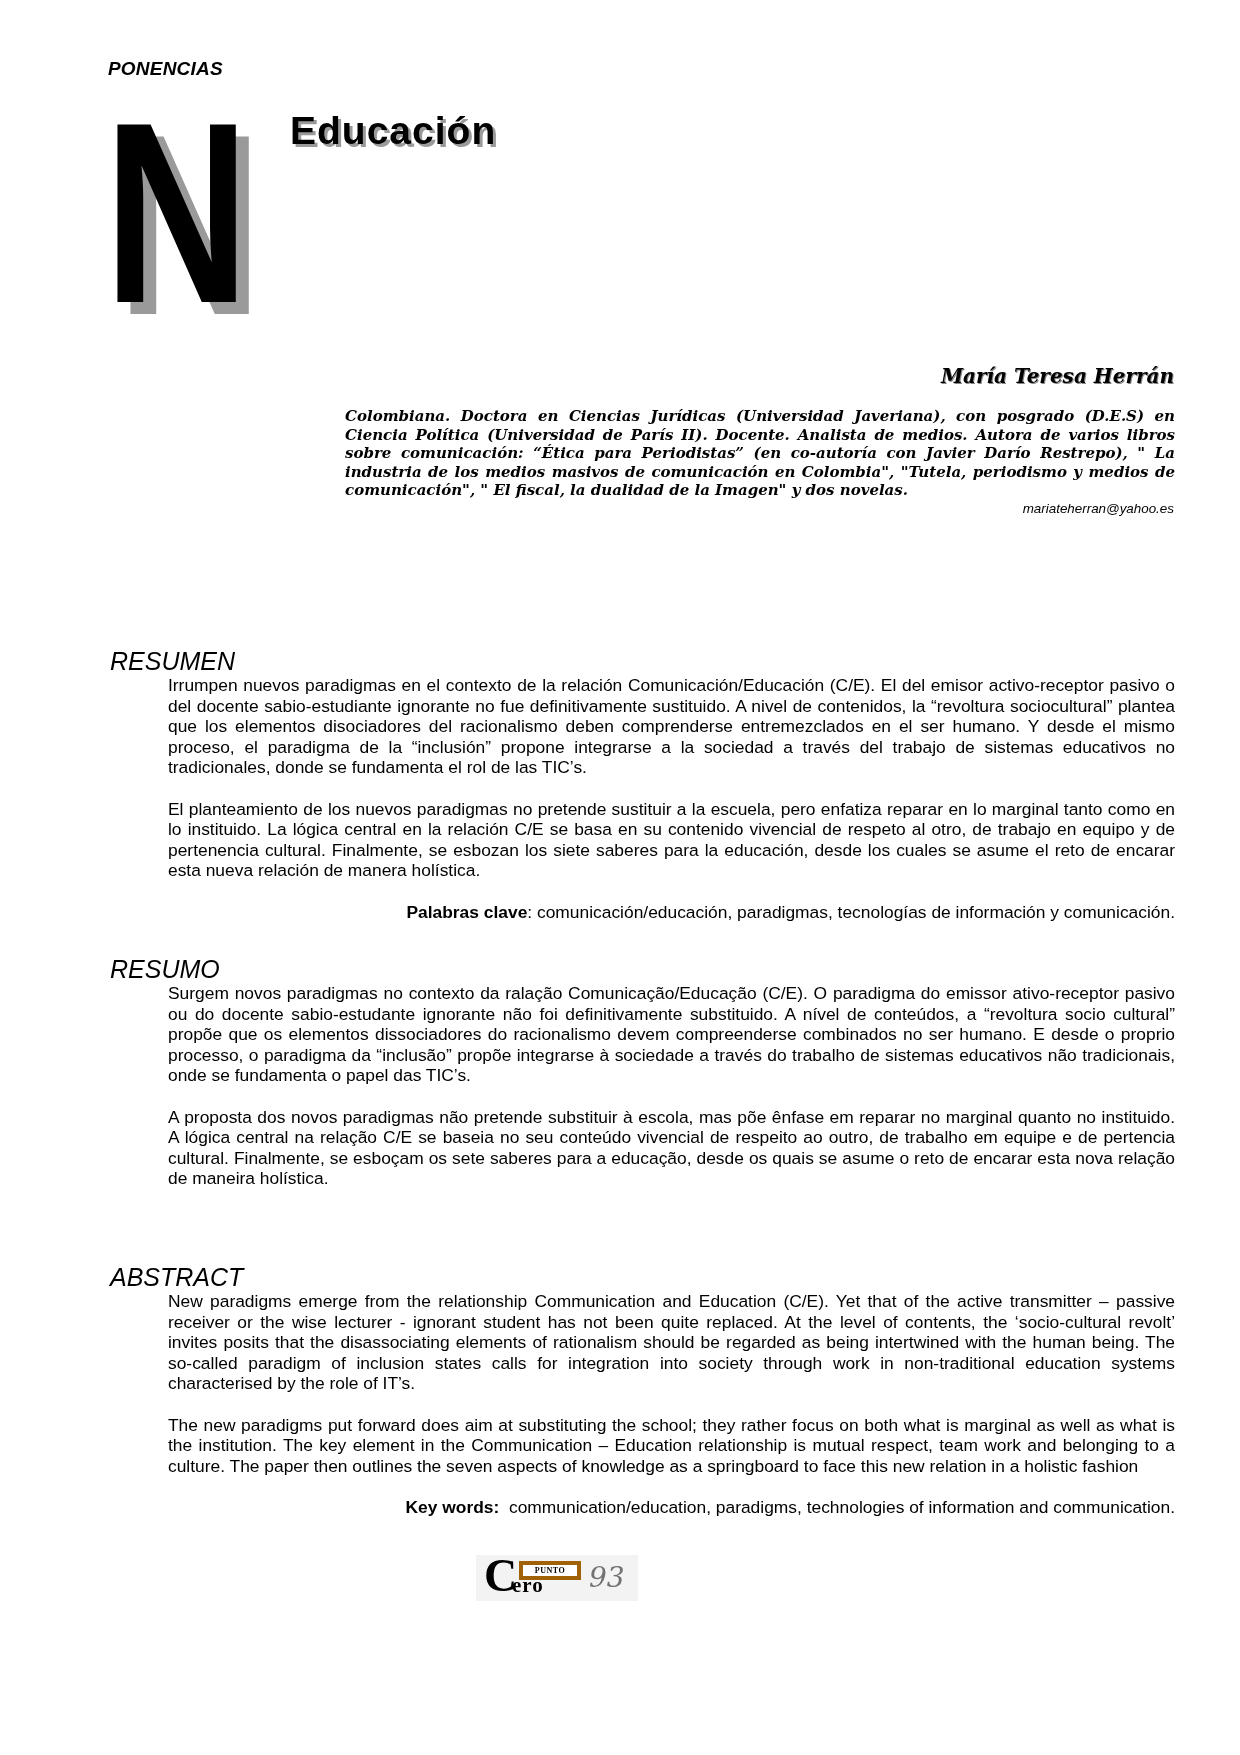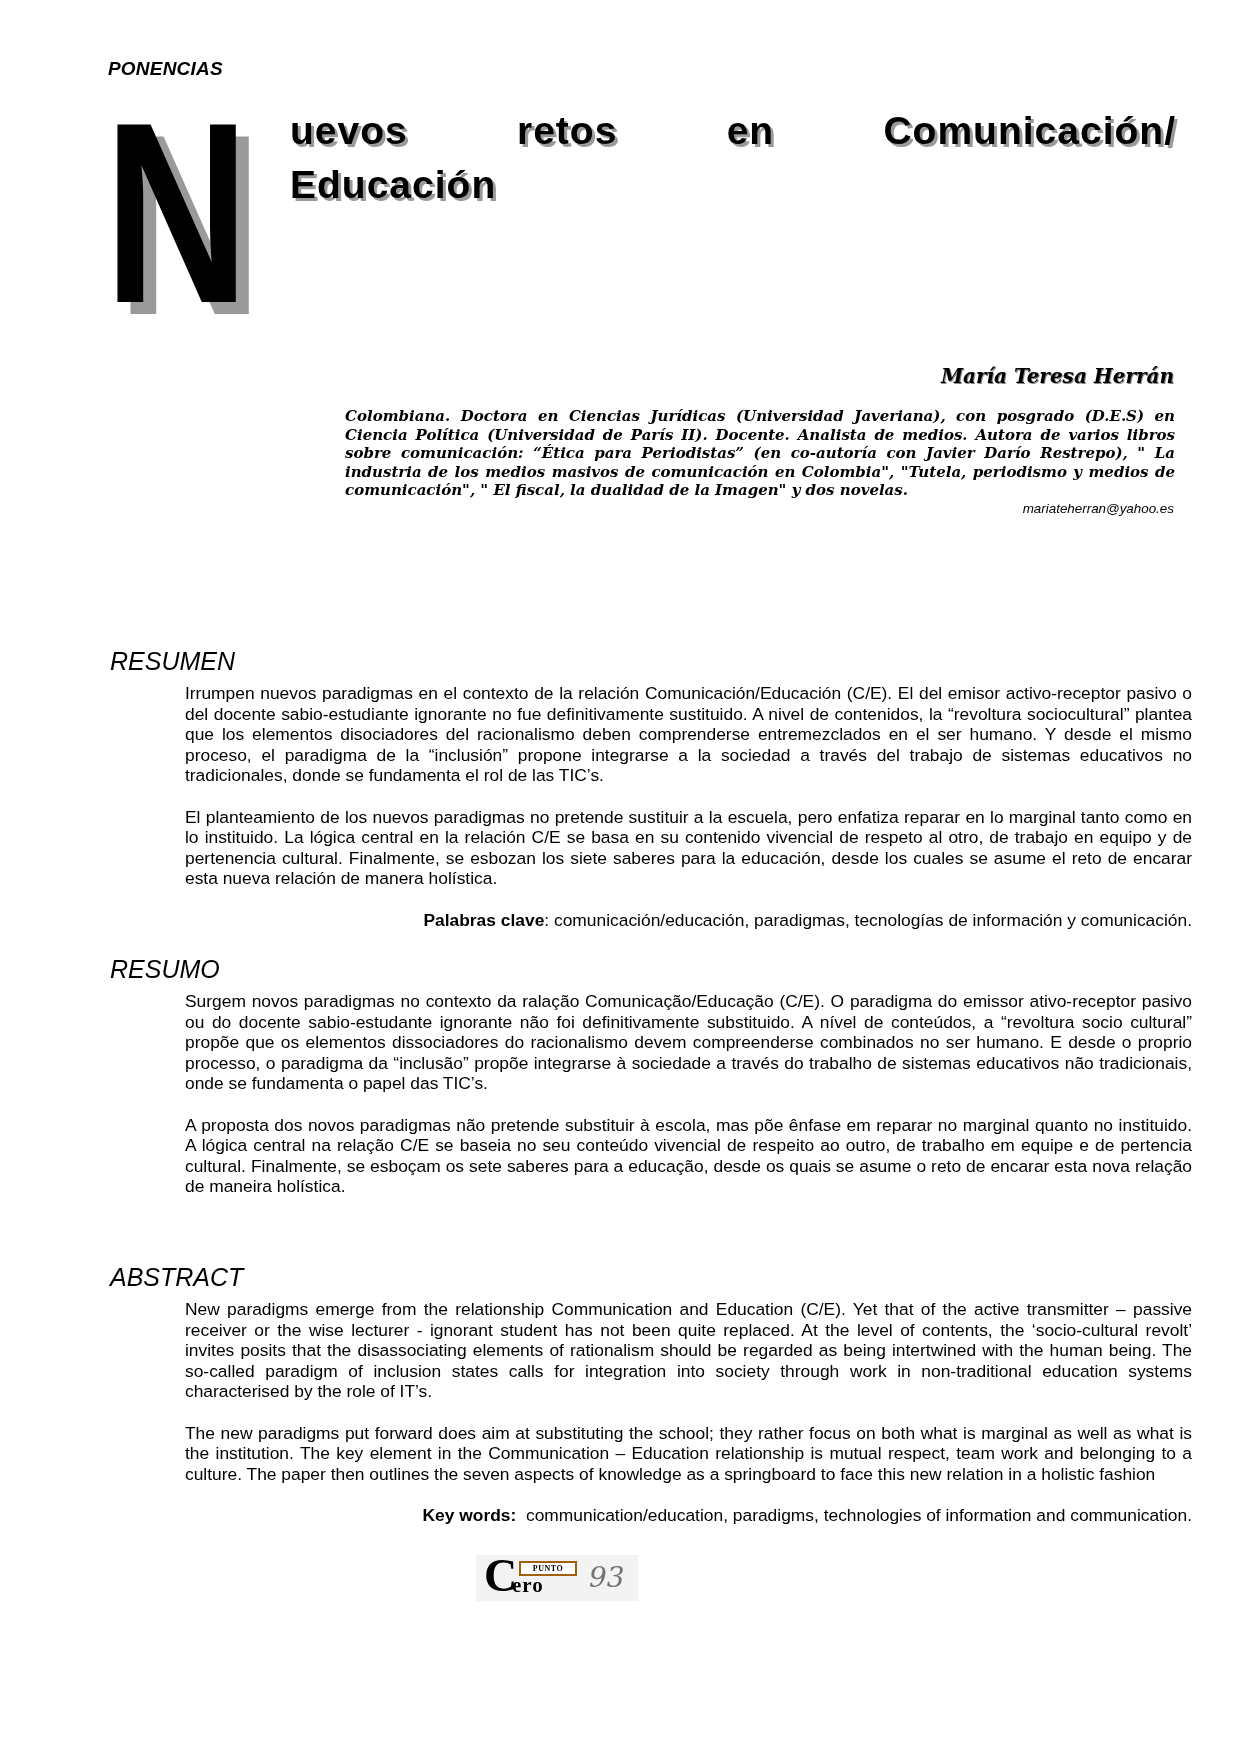--- a/index.html
+++ b/index.html
@@ -52,23 +52,23 @@
     font-family: Liberation Sans, sans-serif;
     font-style: italic; font-size: 13.4px;
   }
 
   .heading {
     left: 110px;
     font-family: "Liberation Sans", sans-serif;
     font-style: italic; font-size: 25px;
   }
   .body-block {
-    left: 185px; width: 1007px;
+    left: 168px; width: 1007px;
     font-family: "Liberation Sans", sans-serif;
-    font-size: 17.4px; line-height: 20.6px; margin-top: 8px;
+    font-size: 17.4px; line-height: 20.6px;
   }
   .body-block p { margin: 0 0 20.6px 0; text-align: justify; }
   .body-block p.kw { text-align: right; }
   .body-block b { font-weight: bold; }
 
   .footer-logo {
     left: 476px; top: 1555px; width: 162px; height: 46px;
     background: #f3f3f3;
   }
   .logo-c {
@@ -76,47 +76,41 @@
     font-family: "Liberation Serif", serif; font-weight: bold; font-size: 46px; line-height: 50px;
   }
   .logo-ero {
     position: absolute; left: 36px; top: 18px;
     font-family: "Liberation Serif", serif; font-weight: bold; font-size: 21px; line-height: 24px;
     letter-spacing: 1px;
     text-align: right;
   }
   .logo-punto {
     position: absolute; left: 43px; top: 6px; width: 54px; height: 11px;
-    border: 2px solid #a16207; background: #fff;
+    border: 4px solid #a16207; background: #fff;
     font-family: "Liberation Serif", serif; font-weight: bold; font-size: 8px; line-height: 11px;
     text-align: center; letter-spacing: 0.5px;
   }
   .page-num {
     position: absolute; left: 113px; top: 6px;
     font-family: "DejaVu Serif", serif; font-style: italic; font-size: 28px; line-height: 34px;
     color: #737373;
   }
 </style>
 </head>
 <body>
 
 <div class="abs section-label">PONENCIAS</div>
 
 <div class="abs dropcap-wrap">
   <div class="dropcap shadow">N</div>
   <div class="dropcap">N</div>
 </div>
 
 <div class="abs title">
-  <div class="line1">
-    <span>uevos</span>
-    <span>retos</span>
-    <span>en</span>
-    <span>Comunicación/</span>
-  </div>
   <div>Educación</div>
 </div>
 
 <div class="abs author-name">María Teresa Herrán</div>
 <div class="abs bio">Colombiana.  Doctora en Ciencias Jurídicas (Universidad Javeriana),  con  posgrado (D.E.S) en Ciencia Política (Universidad de París II).  Docente. Analista de medios. Autora de varios  libros  sobre  comunicación: “Ética para Periodistas” (en co-autoría con Javier Darío Restrepo), " La industria de los medios masivos de comunicación en Colombia", "Tutela, periodismo y medios de comunicación", " El fiscal, la dualidad de la Imagen" y dos novelas.</div>
 <div class="abs email">mariateherran@yahoo.es</div>
 
 <div class="abs heading" style="top:647px;">RESUMEN</div>
 <div class="abs body-block" style="top:675px;">
   <p>Irrumpen nuevos paradigmas en el contexto de la relación Comunicación/Educación (C/E). El del emisor activo-receptor pasivo o  del docente sabio-estudiante ignorante no fue definitivamente sustituido. A nivel de contenidos, la “revoltura sociocultural”  plantea que los elementos disociadores del racionalismo deben comprenderse entremezclados en el ser humano. Y desde el mismo proceso, el paradigma de la “inclusión” propone integrarse a la sociedad a través del trabajo de sistemas educativos no tradicionales, donde se fundamenta el rol de las TIC’s.</p>

